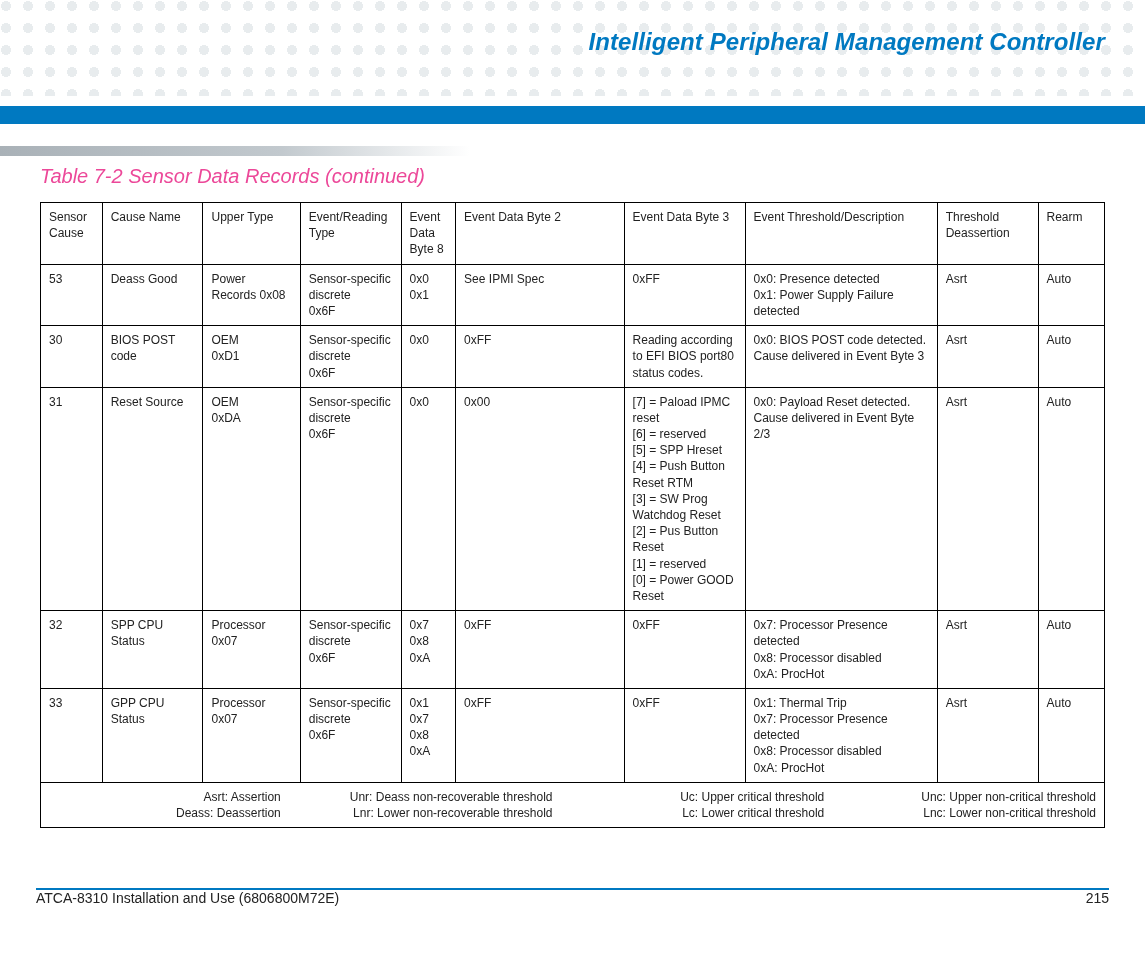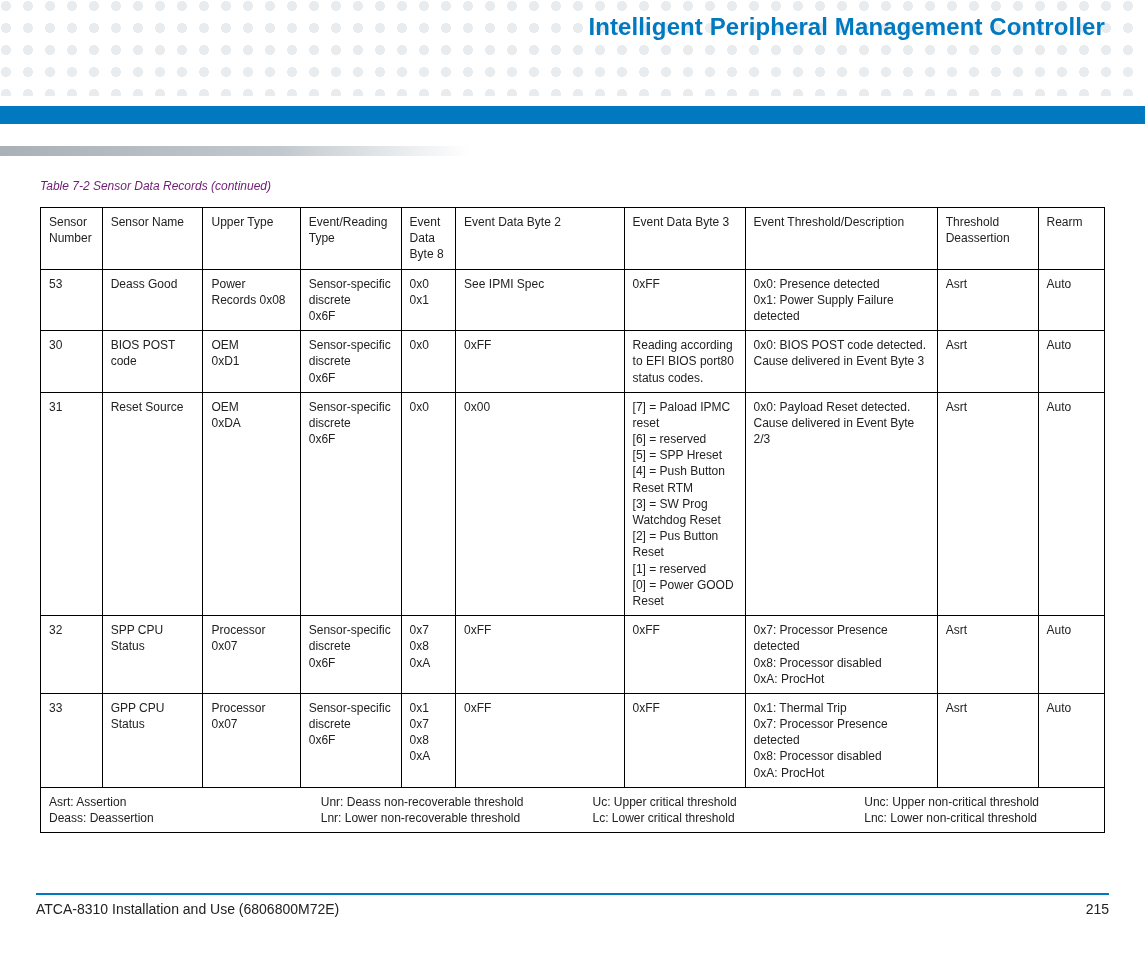--- a/index.html
+++ b/index.html
@@ -20,24 +20,25 @@
     position: absolute;
     top: 0; left: 0; right: 0;
     height: 96px;
     background-image: radial-gradient(circle at 6px 6px, #d6dce0 5px, transparent 5px);
     background-size: 22px 22px;
     opacity: 0.55;
   }
   .chapter-title {
     position: absolute;
     right: 40px;
-    top: 13px;
+    top: 28px;
     font-size: 24px;
     font-weight: 700;
     color: #0079c1;
+    font-style: italic;
     letter-spacing: 0.1px;
     text-align: center;
   }
   .blue-bar {
     position: absolute;
     left: 0; right: 0;
     top: 106px;
     height: 18px;
     background: #0079c1;
   }
@@ -46,24 +47,24 @@
     left: 0;
     top: 146px;
     width: 470px;
     height: 10px;
     background: linear-gradient(to right, #a9b1b7 0%, #c2c9ce 60%, rgba(194,201,206,0) 100%);
   }
   .content {
     padding: 0 40px 0 40px;
   }
   .table-caption {
-    color: #701a75;
+    color: #ec4899;
     font-style: italic;
-    font-size: 12px;
-    margin: 14px 0 14px 0;
+    font-size: 20px;
+    margin: 0 0 14px 0;
   }
   table.sensor {
     border-collapse: collapse;
     width: 100%;
     table-layout: fixed;
   }
   table.sensor th, table.sensor td {
     border: 1px solid #000;
     padding: 6px 8px;
     font-size: 12px;
@@ -84,26 +85,27 @@
   .col-desc  { width: 16.2%; }
   .col-ass   { width: 8.5%; }
   .col-rearm { width: 5.6%; }
   .legend-row td {
     padding: 6px 10px;
   }
   .legend-flex {
     display: flex;
     justify-content: space-between;
     gap: 40px;
+    text-align: right;
   }
   .legend-col { flex: 1; }
   .footer {
     margin: 60px 36px 0 36px;
     border-top: 2px solid #0079c1;
-    padding-top: 6px;
+    padding-top: 0;
     display: flex;
     justify-content: space-between;
     font-size: 14px;
     color: #222;
   }
 </style>
 </head>
 <body>
 
 <div class="page-header">
@@ -125,22 +127,22 @@
         <col class="col-evt">
       <col class="col-b1">
         <col class="col-b2">
         <col class="col-b3">
         <col class="col-desc">
       <col class="col-ass">
         <col class="col-rearm">
     </colgroup>
     <thead>
       <tr>
-        <th>Sensor Number</th>
-        <th>Sensor Name</th>
+        <th>Sensor Cause</th>
+        <th>Cause Name</th>
         <th>Upper Type</th>
         <th>Event/Reading Type</th>
         <th>Event Data Byte 8</th>
         <th>Event Data Byte 2</th>
         <th>Event Data Byte 3</th>
         <th>Event Threshold/Description</th>
         <th>Threshold Deassertion</th>
         <th>Rearm</th>
       </tr>
     </thead>

